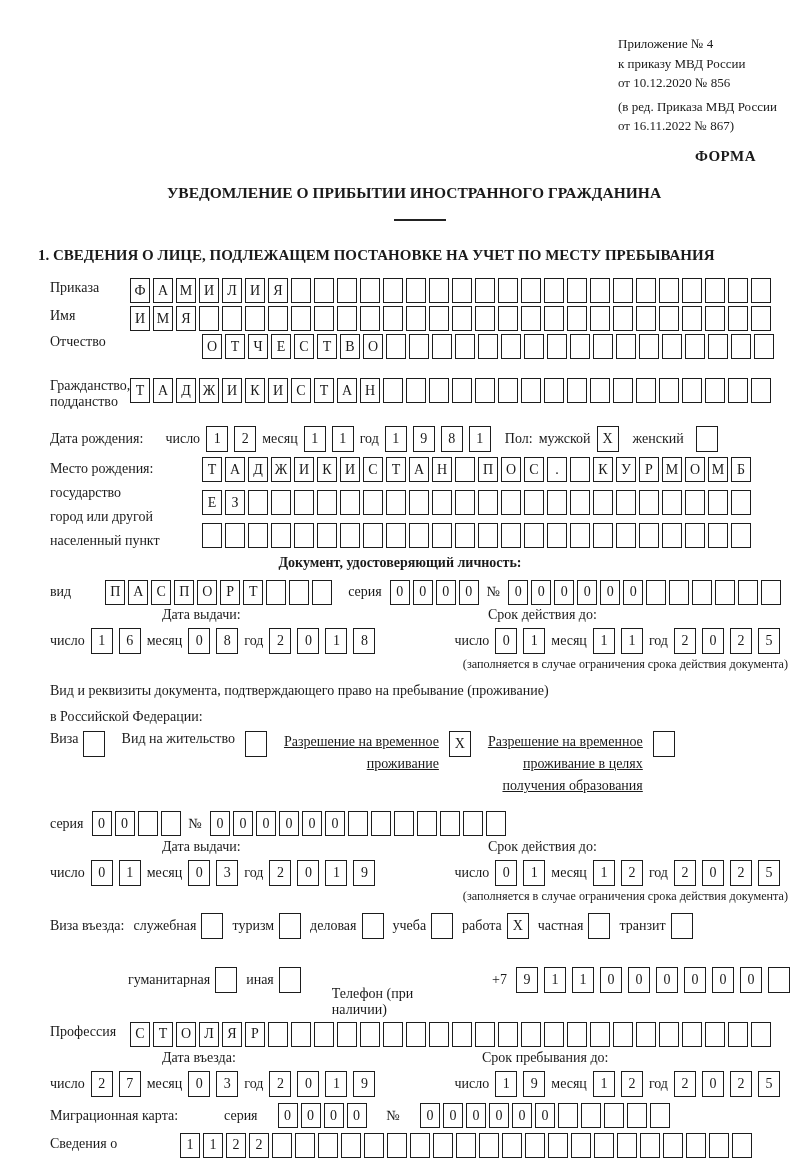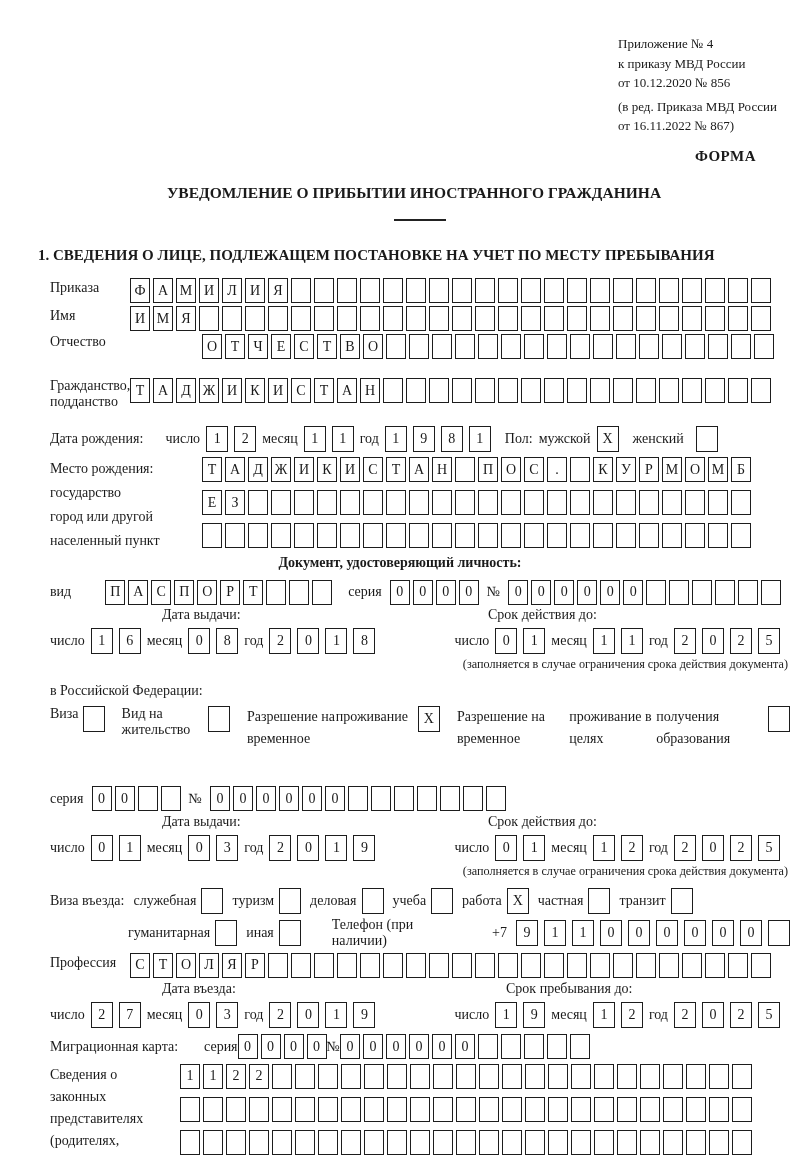--- a/index.html
+++ b/index.html
@@ -40,37 +40,37 @@
   .twocol{display:flex;}
   .lblcol{width:152px;flex:none;font-size:14px;line-height:1.72;}
   .cellcol{display:flex;flex-direction:column;gap:8px;}
 
   .docheading{text-align:center;font-weight:bold;font-size:14px;margin:2px 40px 6px 0;}
 
   .vidrow{display:flex;align-items:center;gap:8px;font-size:14px;min-height:30px;}
 
   .dhead{position:relative;height:19px;font-size:14px;}
   .dh1{position:absolute;left:112px;} .dh2{position:absolute;left:438px;text-align:center;}
-  .dh2b{position:absolute;left:456px;}
+  .dh2b{position:absolute;left:432px;}
   .drow{display:flex;align-items:center;min-height:30px;}
   .dg2{margin-left:auto;margin-right:10px;}
   .note{text-align:right;font-size:12.2px;padding-right:2px;margin:1px 0 6px;}
 
   .intro{font-size:14px;line-height:1.8;}
   .optrow{display:flex;align-items:flex-start;gap:17px;font-size:14px;margin-top:2px;min-height:78px;}
   .optitem{display:inline-flex;align-items:flex-start;gap:10px;}
   .optitem.tight{gap:4px;}
-  .optlines{display:inline-flex;flex-direction:row;align-items:flex-start;line-height:1.6;}
+  .optlines{display:inline-flex;flex-direction:column;align-items:flex-end;line-height:1.6;text-decoration:underline;}
 
   .goalrow{display:flex;align-items:center;gap:9px;font-size:14px;min-height:32px;}
   .goal{display:inline-flex;align-items:center;gap:5px;}
   .indent80{margin-left:78px;}
-  .phone-lbl{margin-left:22px;}
-
-  .migrow{display:flex;align-items:center;gap:0;font-size:14px;min-height:30px;margin-top:2px;}
+  .phone-lbl{margin-left:22px;margin-top:44px;}
+
+  .migrow{display:flex;align-items:center;gap:20px;font-size:14px;min-height:30px;margin-top:2px;}
 
   .reps{display:flex;margin-top:2px;}
   .repslbl{width:130px;flex:none;font-size:14px;line-height:1.58;}
   .repscells{display:flex;flex-direction:column;gap:8px;}
 </style>
 </head>
 <body>
 
 <div class="page">
 
@@ -427,20 +427,21 @@
           <span class="cell">2</span>
           <span class="cell">0</span>
           <span class="cell">2</span>
           <span class="cell">5</span>
         </span>
     </span>
   </div>
   <div class="note">(заполняется в случае ограничения срока действия документа)</div>
 
   <div class="intro">
+    <div>Вид и реквизиты документа, подтверждающего право на пребывание (проживание)</div>
     <div>в Российской Федерации:</div>
   </div>
 
   <div class="optrow">
     <span class="optitem tight">
       <span>Виза</span>
       <span class="cells wide">
           <span class="cell"></span>
         </span>
     </span>

